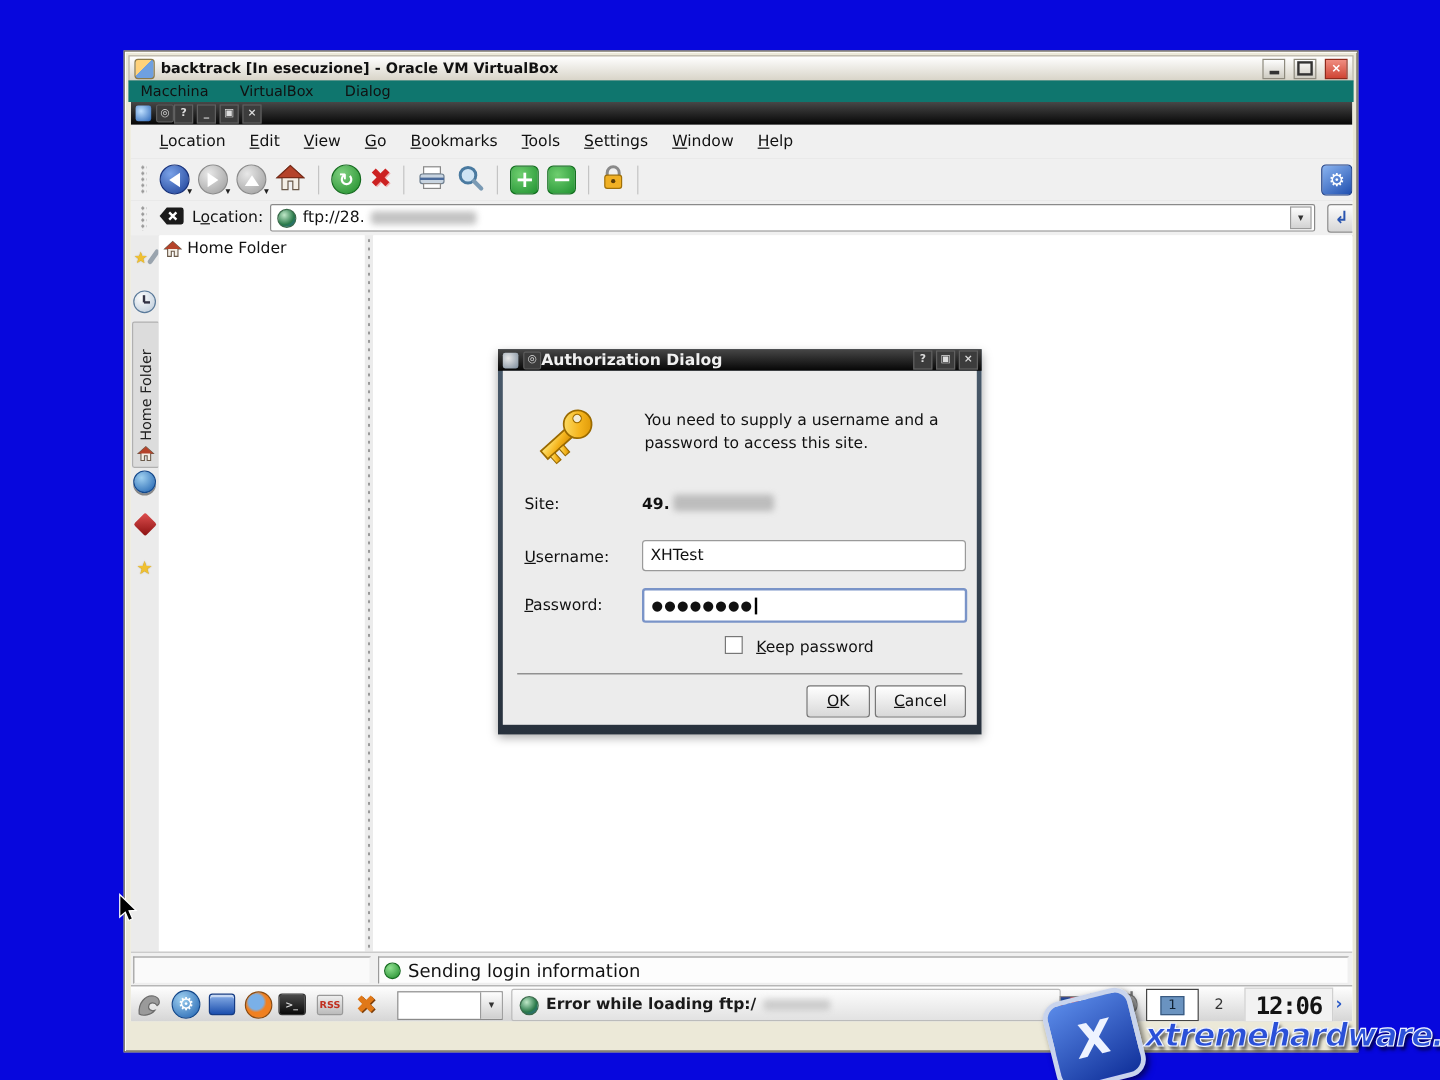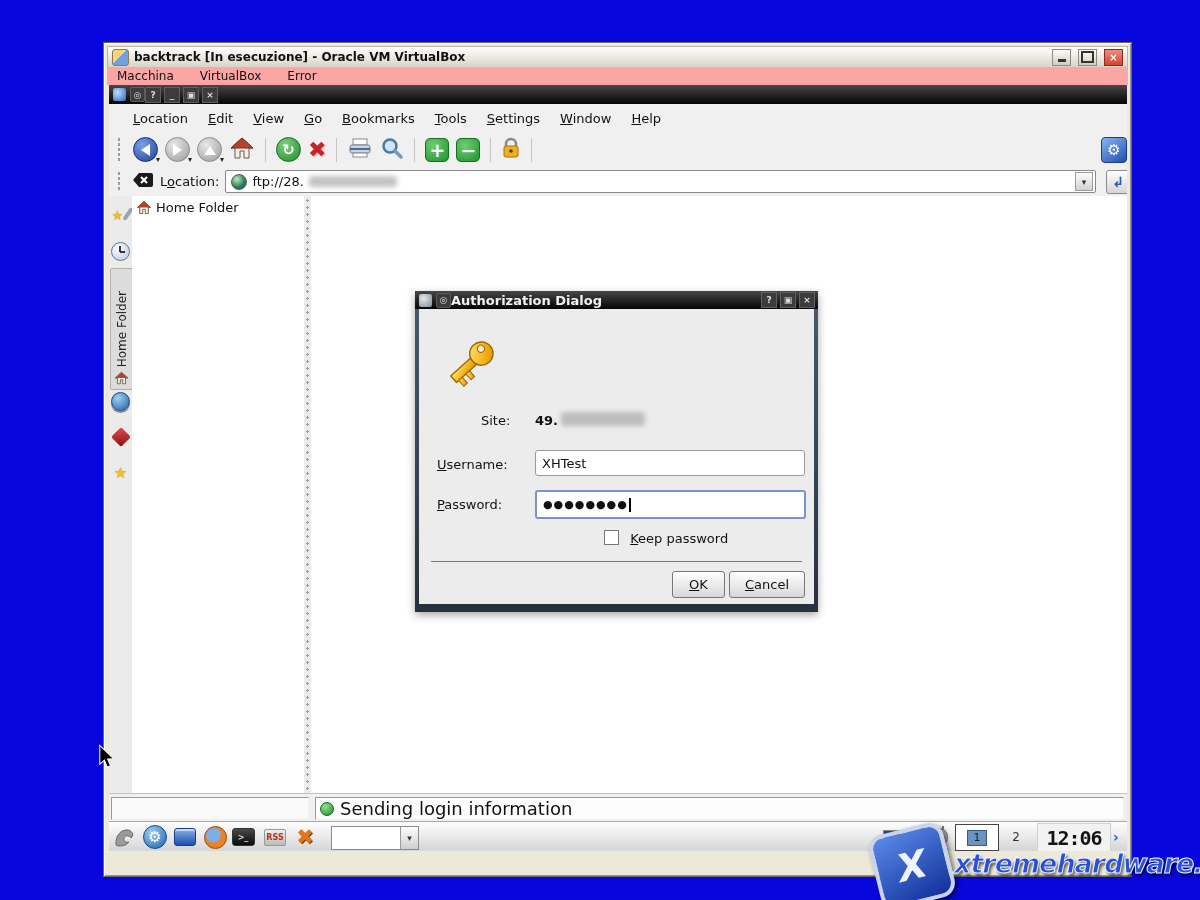--- a/index.html
+++ b/index.html
@@ -15,21 +15,21 @@
             background:linear-gradient(180deg,#ffffff,#d8d4c8);border:1px solid #b8b4a8;}
   .vb-title-text{font-size:12px;font-weight:bold;color:#111;white-space:nowrap;overflow:hidden;flex:1;}
   .vb-appico{width:15px;height:15px;border-radius:3px;background:linear-gradient(135deg,#ffd27a 0 45%,#6fa0e0 45% 100%);
              border:1px solid #8a7a4a;}
   .xpbtn{width:17px;height:15px;display:flex;align-items:center;justify-content:center;font-size:10px;font-weight:bold;
          background:linear-gradient(180deg,#fdfdfd,#cfccc2);border:1px solid #8e8a7e;color:#333;margin-left:2px;}
   .xpbtn.close{background:linear-gradient(180deg,#ef8d80,#cf4534);color:#fff;border-color:#8e2a1c;}
   .xpbtn .bar{width:8px;height:3px;background:#333;margin-top:7px;}
   .xpbtn .sq{width:9px;height:8px;border:2px solid #333;}
   .vb-menu{left:3px;top:24px;right:3px;height:18px;display:flex;align-items:center;gap:26px;padding:0 10px;
-           font-size:12px;color:#111;background:#fca5a5;}
+           font-size:12px;color:#111;background:#0f766e;}
   .vb-status{left:4px;top:806px;right:4px;height:22px;background:#f0eee3;border-top:1px solid #aca899;
              display:flex;align-items:center;justify-content:flex-end;gap:7px;padding:0 10px;font-size:10px;color:#444;}
   .vb-status .gap{width:92px;}
   .sico{width:14px;height:13px;border-radius:2px;}
   .sico.hdd{background:linear-gradient(180deg,#9cc0e8,#3a6cb0);box-shadow:inset 0 3px 0 rgba(255,255,255,.5);}
   .sico.cd{width:14px;height:14px;border-radius:50%;background:radial-gradient(circle,#fff 0 18%,#8fc0e8 19% 100%);border:1px solid #6a94c0;}
   .sico.flp{background:#9a9a9a;box-shadow:inset 2px 2px 0 #d8d8d8;}
   .sico.net{background:linear-gradient(180deg,#cfe0f4,#7aa0c8);}
   .sico.gry{background:radial-gradient(circle,#e8e8e8,#9a9a9a);border-radius:50%;}
   .sico.tan{background:#d8c890;border:1px solid #9a8a50;}
@@ -174,21 +174,21 @@
         </span>
       <span class="xpbtn">
           <span class="sq"></span>
         </span>
       <span class="xpbtn close">×</span>
     </div>
 
     <div class="abs vb-menu">
       <span class="mi">Macchina</span>
       <span class="mi">VirtualBox</span>
-      <span class="mi">Error</span>
+      <span class="mi">Dialog</span>
     </div>
 
     <div class="abs guest">
 
       <div class="abs ktitle">
         <span class="tico app"></span>
         <span class="tico pinbtn">◎</span>
         <span class="kbtn">?</span>
         <span class="kbtn">_</span>
         <span class="kbtn">▣</span>
@@ -317,21 +317,21 @@
             <span>Home Folder</span>
           </div>
         </div>
 
         <div class="abs splitter"></div>
         <div class="abs kview"></div>
       </div>
 
       <div class="abs kstatus">
         <span class="sunk" style="left:2px;width:196px;"></span>
-        <span class="sunk" style="left:206px;right:3px;display:flex;align-items:center;gap:6px;padding-left:4px;font-size:18px;color:#111;background:#fdfdfd;">
+        <span class="sunk" style="left:206px;right:3px;display:flex;align-items:center;gap:6px;padding-left:4px;font-size:15px;color:#111;background:#fdfdfd;">
           <span class="led"></span>
           <span>Sending login information</span>
         </span>
       </div>
 
       <div class="abs ktask">
         <span class="ico" style="left:4px;">
           <svg class="dragon" viewBox="0 0 24 22">
             <path d="M3 19 C2 10 8 3 15 4 C20 5 21 10 18 12 C16 9 12 9 11 12 C10 15 13 17 16 16 C13 20 6 21 3 19 Z" fill="#9a9a9a" stroke="#6a6a6a"></path>
           </svg>
@@ -352,20 +352,25 @@
             <span class="rssico">RSS</span>
           </span>
         <span class="ico" style="left:184px;">
             <span class="xchat">✖</span>
           </span>
 
         <span class="dcombo">
           <span class="btn">▾</span>
         </span>
 
+        <span class="taskbtn">
+          <span class="globesm"></span>
+          <span>Error while loading ftp:/</span>
+          <span class="blur" style="width:56px;height:9px;background:#bdbdbd;"></span>
+        </span>
 
         <span class="usflag"></span>
         <span class="trayblue">↘</span>
         <span class="plug"></span>
 
         <span class="pager1">
           <span class="w">1</span>
         </span>
         <span class="pager2">2</span>
 
@@ -397,22 +402,26 @@
         </defs>
         <g transform="rotate(-42 32 32)">
           <rect x="6" y="28" width="30" height="9" fill="url(#gold)" stroke="#9a6a00" stroke-width="1.5"></rect>
           <rect x="9" y="37" width="5" height="8" fill="url(#gold)" stroke="#9a6a00"></rect>
           <rect x="19" y="37" width="5" height="8" fill="url(#gold)" stroke="#9a6a00"></rect>
           <circle cx="45" cy="32" r="12" fill="url(#gold)" stroke="#9a6a00" stroke-width="1.5"></circle>
           <circle cx="48" cy="28" r="3.6" fill="#f2ecd8" stroke="#9a6a00"></circle>
         </g>
       </svg>
 
-
-      <span class="dlg-label" style="top:104px;margin-left:44px;">Site:</span>
+      <span class="abs" style="left:118px;top:32px;line-height:19px;">
+        <span>You need to supply a username and a</span><br>
+        <span>password to access this site.</span>
+      </span>
+
+      <span class="dlg-label" style="top:104px;">Site:</span>
       <span class="abs" style="left:116px;top:104px;font-weight:bold;">49.</span>
       <span class="abs blur" style="left:142px;top:103px;width:84px;height:14px;"></span>
 
       <span class="dlg-label" style="top:148px;"><u>U</u>sername:</span>
       <span class="dlg-input" style="top:141px;">
         <span>XHTest</span>
       </span>
 
       <span class="dlg-label" style="top:188px;"><u>P</u>assword:</span>
       <span class="dlg-input focus" style="top:181px;">

